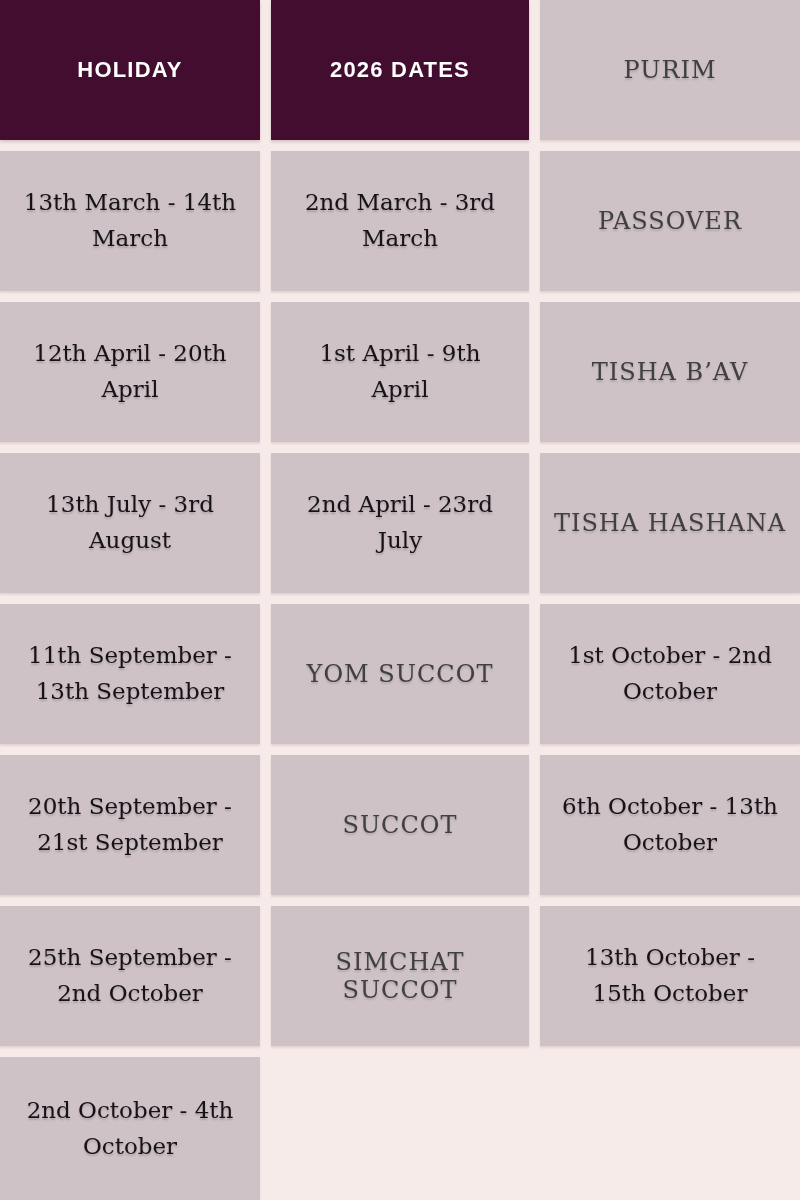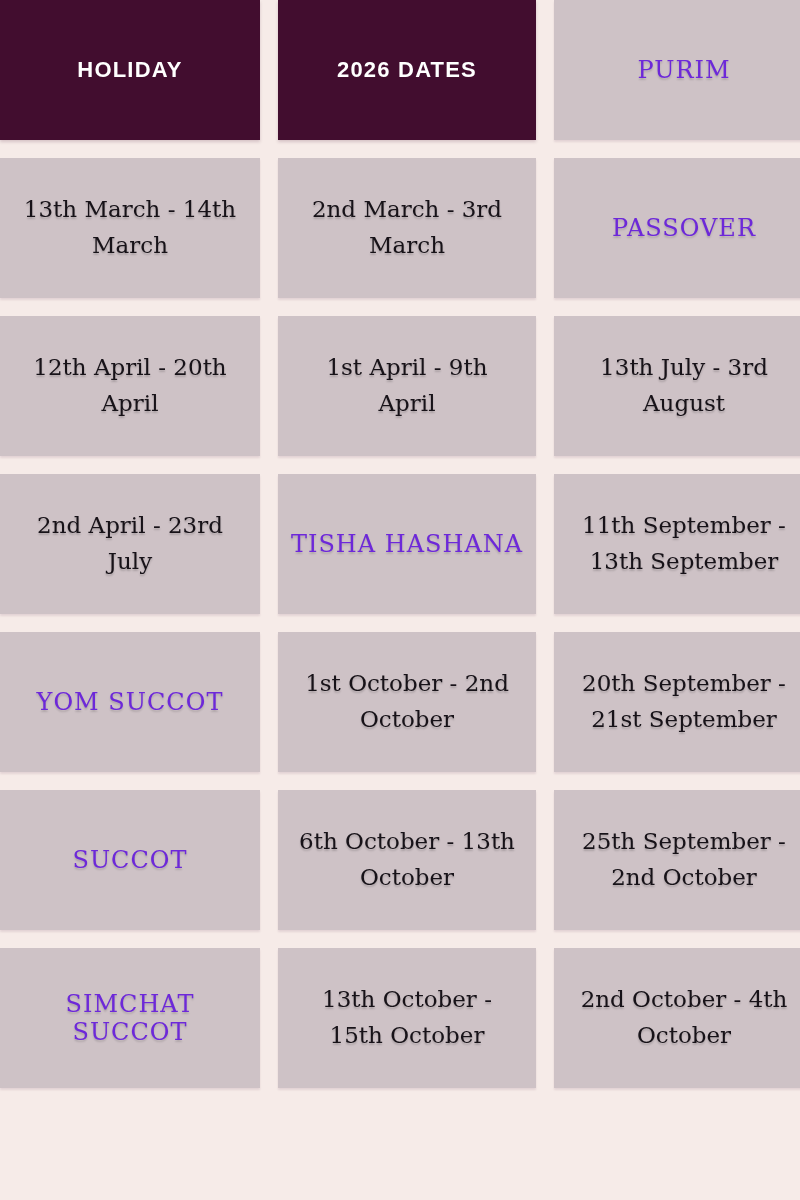--- a/index.html
+++ b/index.html
@@ -12,42 +12,42 @@
     background: #F6EBE8;
     overflow: hidden;
   }
   .grid {
     box-sizing: border-box;
     width: 800px;
     height: 1200px;
     display: grid;
     grid-template-columns: 260px 258px 260px;
     grid-template-rows: repeat(7, 140px) 1fr;
-    gap: 18px;
+    gap: 11px;
     background: #F6EBE8;
   }
   .cell {
     display: flex;
     align-items: center;
     justify-content: center;
     text-align: center;
     box-shadow: 0 2px 2px rgba(66, 13, 47, 0.10);
   }
   .th {
     background: #420D2F;
     color: #FFFFFF;
     font-family: "Liberation Sans", sans-serif;
     font-weight: 700;
     font-size: 22px;
     letter-spacing: 1.2px;
     box-shadow: 0 2px 3px rgba(66, 13, 47, 0.18);
   }
   .holiday {
     background: #CEC2C6;
-    color: #6d28d9;
+    color: #404040;
     font-family: "DejaVu Serif", serif;
     font-size: 24px;
     letter-spacing: 1px;
     text-shadow: 0 2px 2px rgba(0, 0, 0, 0.15);
     padding: 0 10px;
   }
   .date {
     background: #CEC2C6;
     color: #171218;
     font-family: "DejaVu Serif", serif;
@@ -68,20 +68,21 @@
 <div class="cell holiday">PURIM</div>
     <div class="cell date">13th March - 14th
 March</div>
     <div class="cell date">2nd March - 3rd
 March</div>
     <div class="cell holiday">PASSOVER</div>
     <div class="cell date">12th April - 20th
 April</div>
     <div class="cell date">1st April - 9th
 April</div>
+    <div class="cell holiday">TISHA B’AV</div>
     <div class="cell date">13th July - 3rd
 August</div>
     <div class="cell date">2nd April - 23rd
 July</div>
     <div class="cell holiday">TISHA HASHANA</div>
     <div class="cell date">11th September -
 13th September</div>
     <div class="cell holiday">YOM SUCCOT</div>
     <div class="cell date">1st October - 2nd
 October</div>

